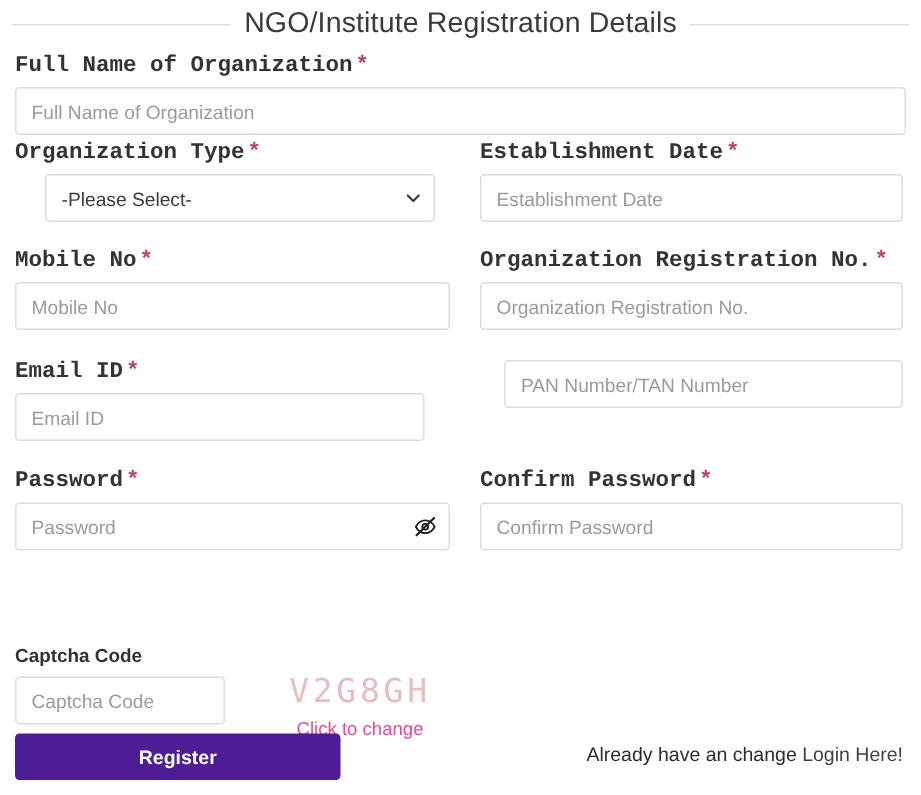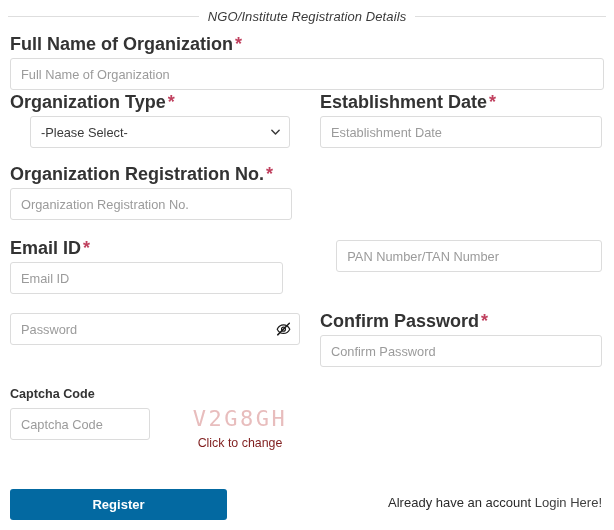--- a/index.html
+++ b/index.html
@@ -32,25 +32,24 @@
     align-items: center;
     gap: 9px;
   }
   .rule {
     flex: 1 1 auto;
     height: 1px;
     background: #dedede;
   }
   .section-title {
     flex: 0 0 auto;
-    font-size: 13px;
+    font-size: 19px;
     color: #3a3a3a;
     letter-spacing: .1px;
     white-space: nowrap;
-    font-style: italic;
   }
 
   
   .form {
     position: absolute;
     left: 0;
     top: 36px;
     width: 614px;
   }
   .row {
@@ -61,26 +60,27 @@
   .col {
     position: relative;
     padding: 0 10px 0 10px;
   }
   .col.left  { width: 310px; }
   .col.right { width: 304px; padding-left: 10px; padding-right: 12px; }
   .col.full  { width: 614px; }
 
   .field-label {
     display: block;
-    font-size: 18px;
+    font-size: 15px;
     font-weight: bold;
     color: #333333;
     margin: 0 0 6px 0;
     line-height: 16px;
     white-space: nowrap;
+    font-family: Liberation Mono, monospace;
   }
   .req {
     color: #c0415f;
     font-weight: bold;
     margin-left: 2px;
   }
 
   .control {
     position: relative;
     width: 100%;
@@ -136,20 +136,21 @@
     border: 0;
     padding: 0;
   }
   .eye-toggle svg { display: block; width: 17px; height: 17px; }
 
   
   .captcha-row {
     position: relative;
     width: 614px;
     height: 76px;
+    margin-top: 43px;
   }
   .captcha-label {
     position: absolute;
     left: 10px;
     top: 0;
     font-size: 12.6px;
     font-weight: bold;
     color: #333333;
     line-height: 16px;
     white-space: nowrap;
@@ -174,41 +175,41 @@
     letter-spacing: 2.5px;
     color: #e8bdbd;
     line-height: 26px;
     user-select: none;
     white-space: nowrap;
     text-align: center;
   }
   .captcha-hint {
     margin-top: 3px;
     font-size: 12.4px;
-    color: #7f1d1d;
+    color: #ec4899;
     line-height: 16px;
     cursor: pointer;
     white-space: nowrap;
   }
 
   
   .footer {
     position: absolute;
     left: 0;
     top: 484px;
     width: 614px;
     height: 46px;
   }
   .register-btn {
     position: absolute;
     left: 10px;
     top: 5px;
     width: 217px;
     height: 31px;
-    background: #0369a1;
+    background: #4c1d95;
     border: 0;
     border-radius: 3px;
     color: #ffffff;
     font-family: "Liberation Sans", sans-serif;
     font-size: 13px;
     font-weight: bold;
     cursor: pointer;
     line-height: 31px;
     padding: 0;
     text-align: center;
@@ -272,20 +273,28 @@
         <label class="field-label">
           <span>Establishment Date</span><span class="req">*</span>
         </label>
         <div class="control">
           <input class="input" type="text" placeholder="Establishment Date" style="">
         </div>
       </div>
     </div>
 
     <div class="row" style="height:74px;">
+      <div class="col left">
+        <label class="field-label">
+          <span>Mobile No</span><span class="req">*</span>
+        </label>
+        <div class="control">
+          <input class="input" type="text" placeholder="Mobile No" style="">
+        </div>
+      </div>
       <div class="col right">
         <label class="field-label">
           <span>Organization Registration No.</span><span class="req">*</span>
         </label>
         <div class="control">
           <input class="input" type="text" placeholder="Organization Registration No." style="">
         </div>
       </div>
     </div>
 
@@ -300,20 +309,23 @@
       </div>
       <div class="col right">
         <div class="control">
           <input class="input" type="text" placeholder="PAN Number/TAN Number" style="">
         </div>
       </div>
     </div>
 
     <div class="row" style="height:73px;">
       <div class="col left">
+        <label class="field-label">
+          <span>Password</span><span class="req">*</span>
+        </label>
         <div class="control">
           <input class="input" type="text" placeholder="Password" style="">
           <button class="eye-toggle" type="button">
             <svg viewBox="0 0 20 20" fill="none" xmlns="http://www.w3.org/2000/svg">
               <path d="M2.6 10.2c1.6-3.1 4.3-5 7.4-5 3.1 0 5.8 1.9 7.4 5-1.6 3.1-4.3 5-7.4 5-3.1 0-5.8-1.9-7.4-5z" stroke="currentColor" stroke-width="1.4" stroke-linecap="round" stroke-linejoin="round"></path>
               <circle cx="10" cy="10.2" r="2.3" stroke="currentColor" stroke-width="1.4"></circle>
               <path d="M3.2 16.9 L16.9 3.3" stroke="currentColor" stroke-width="1.7" stroke-linecap="round"></path>
             </svg>
           </button>
         </div>
@@ -335,18 +347,18 @@
         <div class="captcha-text">V2G8GH</div>
         <div class="captcha-hint">Click to change</div>
       </div>
     </div>
 
   </div>
 
   <div class="footer">
     <button class="register-btn" type="button">Register</button>
     <div class="login-note">
-      <span>Already have an account</span>
+      <span>Already have an change</span>
       <span class="login-link">Login Here!</span>
     </div>
   </div>
 
 </div>
 
 </body></html>

